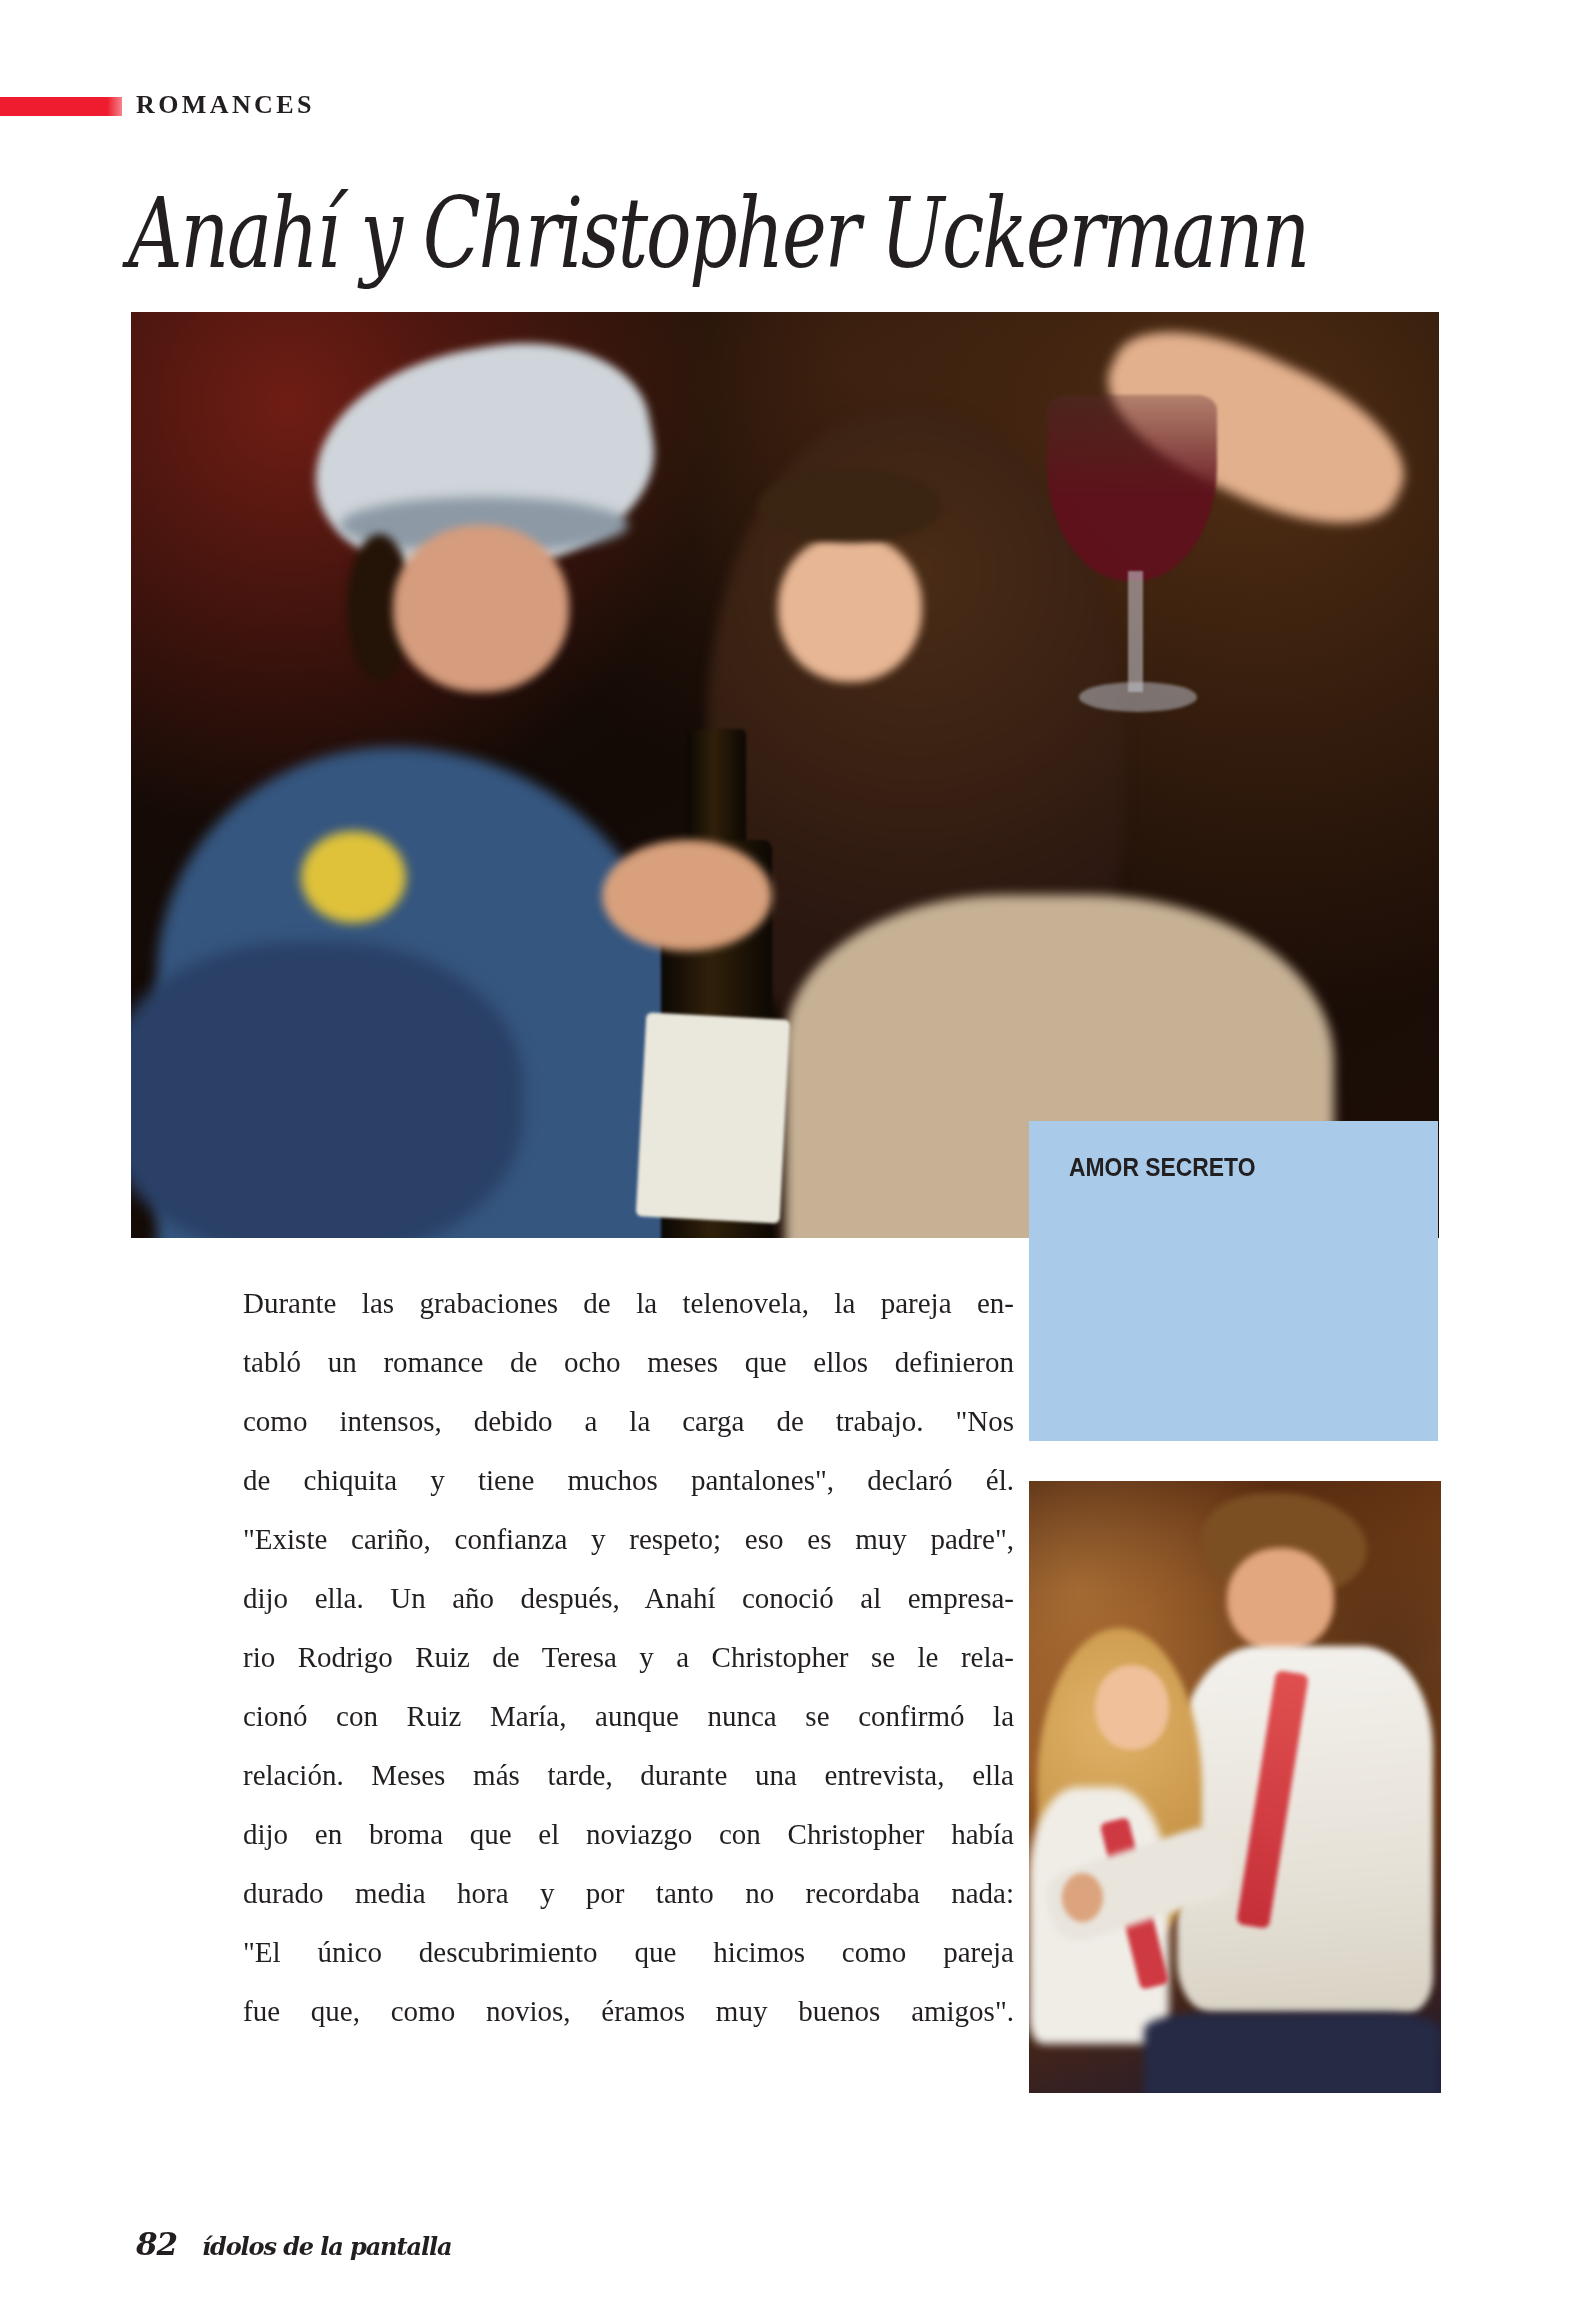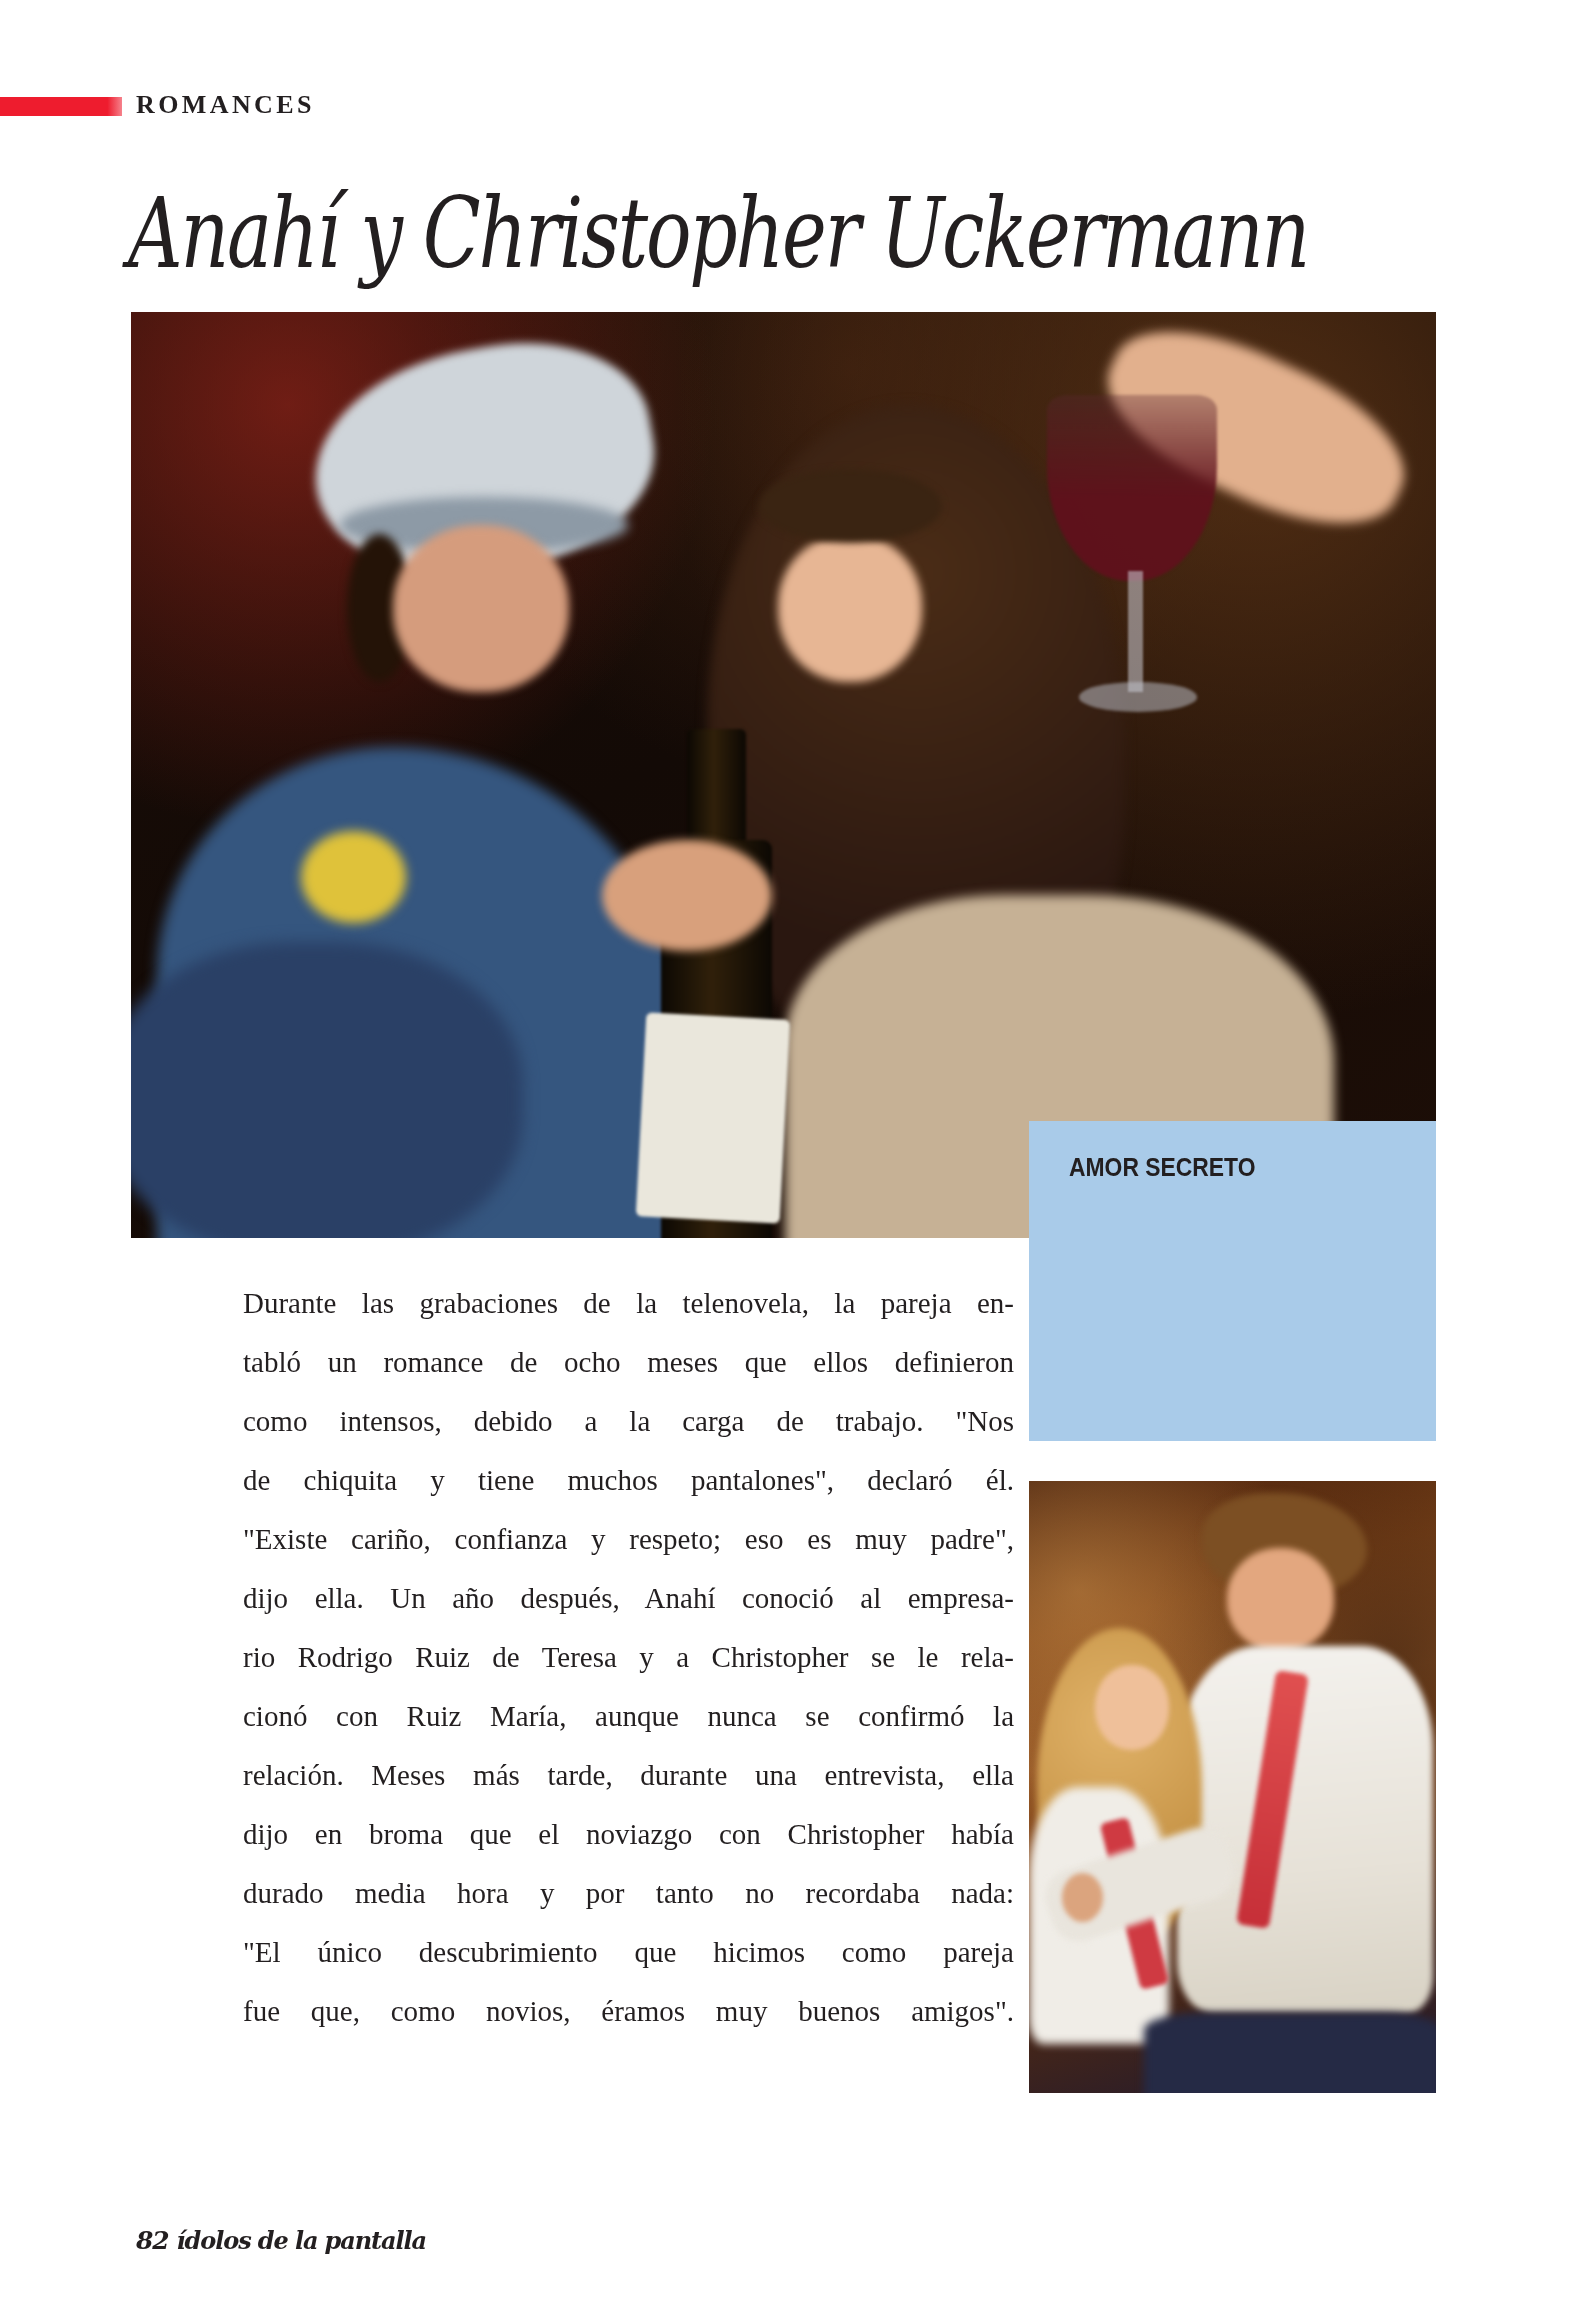--- a/index.html
+++ b/index.html
@@ -2,21 +2,21 @@
 <html style="--accent-red: #ee1c2e; --sidebar-blue: #a9cbe9; --text-dark: #231f20;font-size:9px"><head>
 <meta charset="utf-8">
 <style>
   :root{
     --accent-red:#ee1c2e;
     --sidebar-blue:#a9cbe9;
     --text-dark:#231f20;
   }
   html,body{margin:0;padding:0;background:#ffffff;}
   .page{
-    position:relative;width:1436px;height:2319px;background:#ffffff;
+    position:relative;width:1594px;height:2319px;background:#ffffff;
     font-family:"Liberation Serif",serif;color:var(--text-dark);overflow:hidden;
   }
 
   
   .kicker-bar{position:absolute;left:0;top:97px;width:122px;height:19px;
     background:linear-gradient(90deg,var(--accent-red) 88%,rgba(238,28,46,.55));}
   .kicker{position:absolute;left:136px;top:92px;font-size:26px;font-weight:700;
     letter-spacing:3.4px;line-height:26px;}
 
   .page-title{position:absolute;left:128px;top:177px;margin:0;font-weight:400;
@@ -96,21 +96,21 @@
     background:var(--sidebar-blue);box-sizing:border-box;padding:31px 33px 0 40px;
     font-family:"Liberation Sans",sans-serif;}
   .sidebar-heading{margin:0 0 10.2px 0;font-size:26px;font-weight:800;letter-spacing:0;
     transform:scaleX(0.88);transform-origin:left;white-space:nowrap;}
   .sidebar-lines .line{font-size:21px;line-height:41px;text-align:justify;text-align-last:justify;}
   .sidebar-lines .line:last-child{text-align-last:left;}
 
   
   .footer{position:absolute;left:136px;top:2226px;font-style:italic;font-weight:700;
     font-family:"DejaVu Serif",serif;white-space:nowrap;}
-  .footer .page-number{font-size:25px;margin-right:8px;letter-spacing:-1.1px;}
+  .footer .page-number{font-size:31px;margin-right:25px;letter-spacing:-1.1px;}
   .footer .magazine{font-size:24px;letter-spacing:-1.1px;}
 </style>
 </head>
 <body>
 
 <div class="page">
 
   <div class="kicker-bar"></div>
   <div class="kicker">ROMANCES</div>
 

